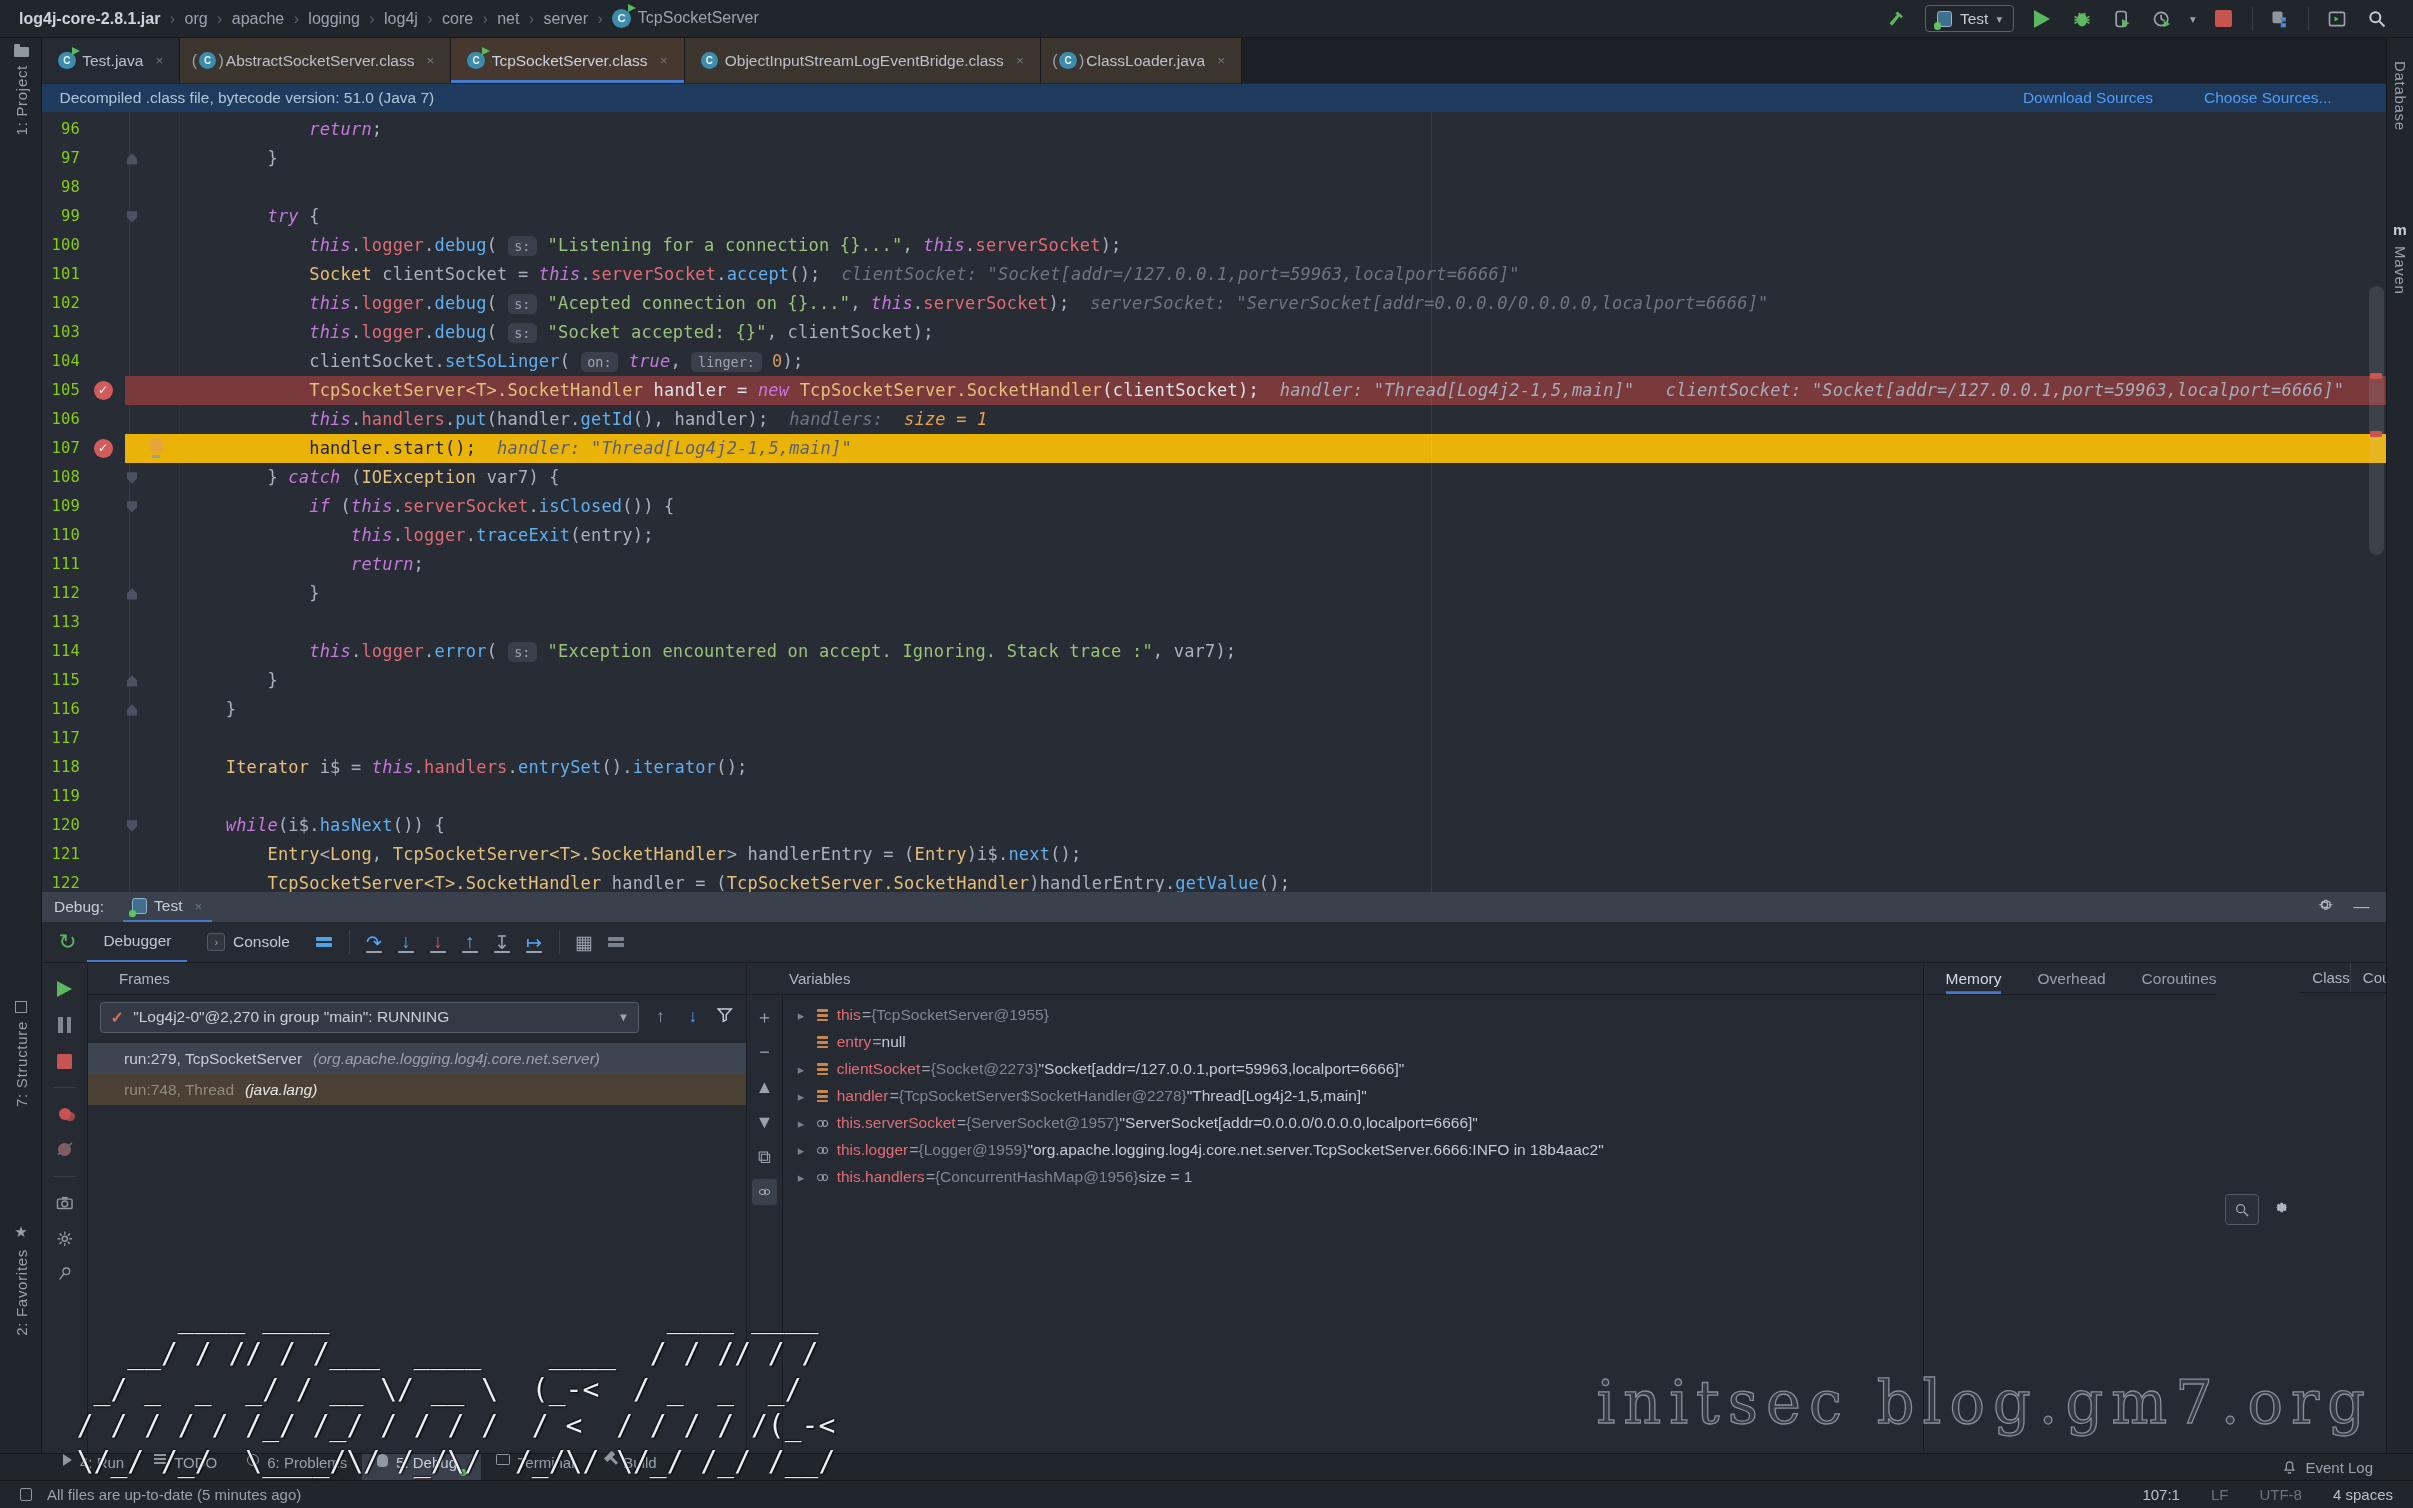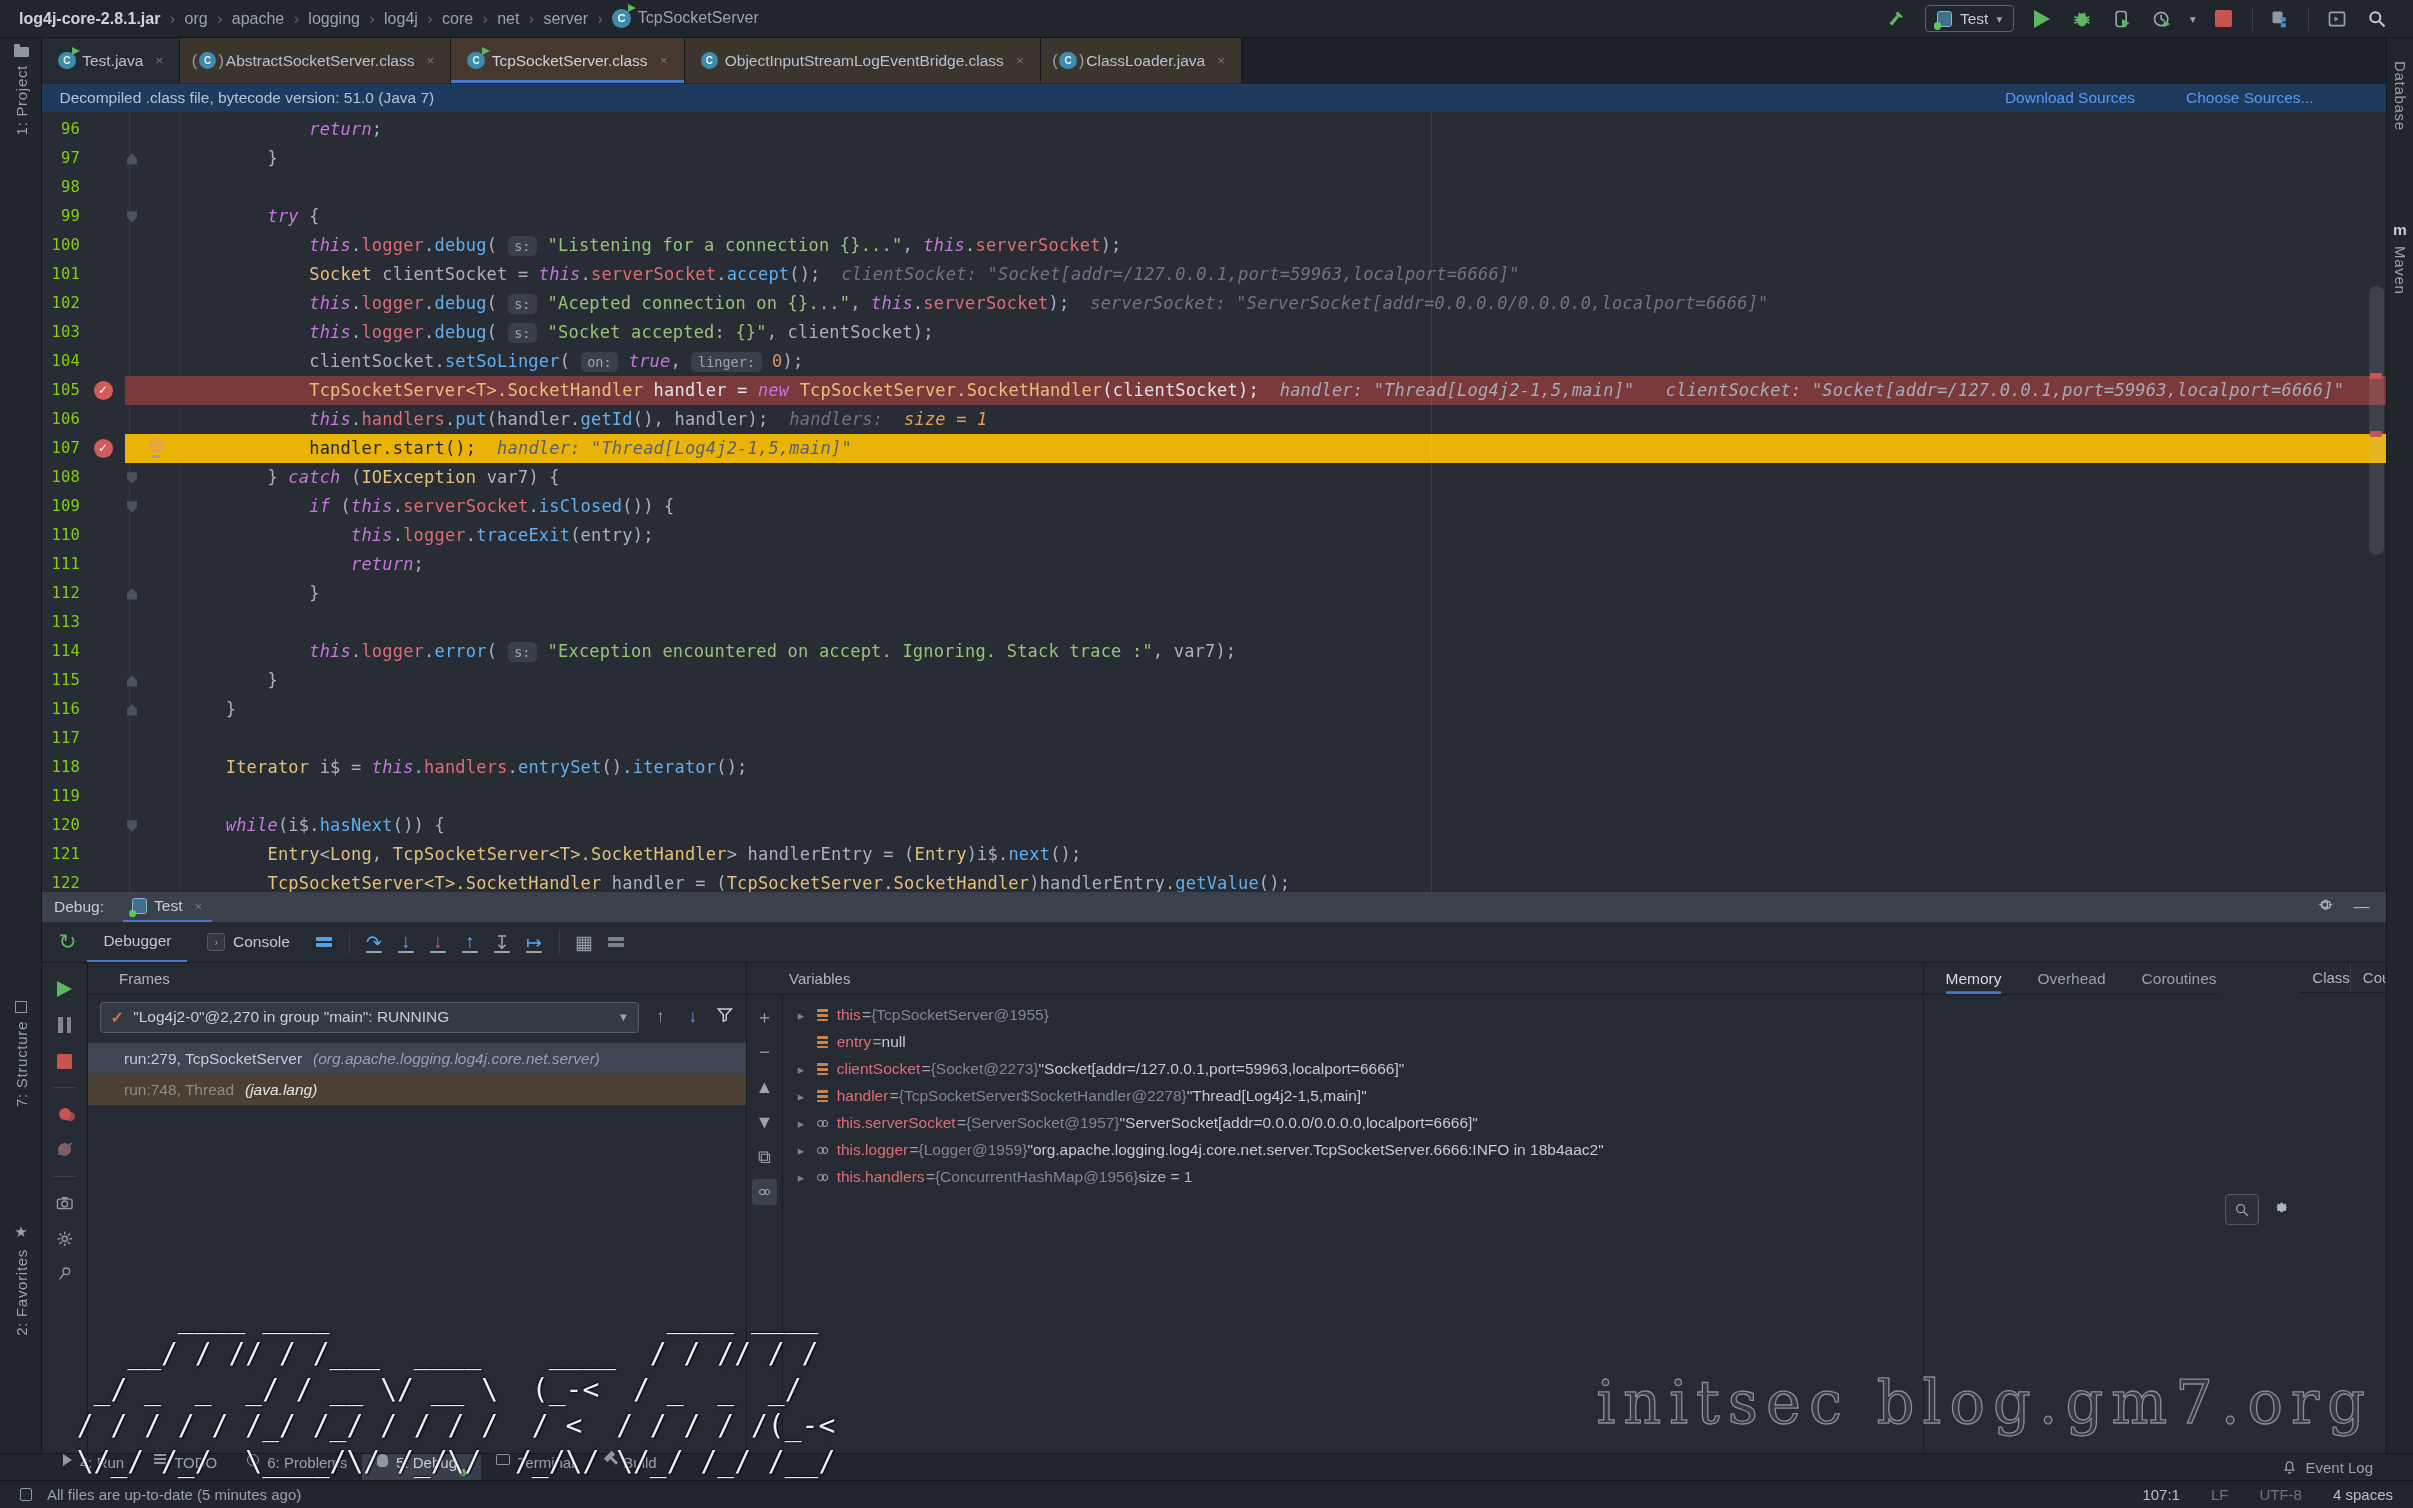--- a/index.html
+++ b/index.html
@@ -44,21 +44,21 @@
 .tab.src{background:#262B33}
 .tab.lib{background:#3B352D}
 .tab.active{background:#46382E;color:#CBD3DF}
 .tab.active::after{content:'';position:absolute;left:0;right:0;bottom:0;height:3.4px;background:#4779C9}
 .tab .cicon{width:17.5px;height:17.5px;line-height:17.5px;font-size:10px}
 .paren{color:#99A1AE;font-size:16px;margin:0 -4.7px}
 .tclose{color:#6E7682;font-size:13.5px;margin-left:5.4px}
 
 
 #notifbar{position:absolute;left:42px;top:84px;width:2345px;height:28px;background:#1E3B5E;display:flex;align-items:center;padding:0 17.5px;font-size:15.5px;color:#B4C3D6;z-index:3}
-#notif-actions{margin-left:auto;display:flex;gap:51px;margin-right:56px}
+#notif-actions{margin-left:auto;display:flex;gap:51px;margin-right:38px}
 .notif-link{color:#539BF5}
 
 
 #editor{position:absolute;left:42px;top:112px;width:2345px;height:780px;background:#282C35;overflow:hidden}
 #fold-line{position:absolute;left:87px;top:0;bottom:0;width:0.7px;background:#353B46}
 #gutter-line{position:absolute;left:137px;top:0;bottom:0;width:0.7px;background:#30353F}
 #margin-guide{position:absolute;left:1389px;top:0;bottom:0;width:0.7px;background:rgba(255,255,255,0.08);z-index:2}
 #code-lines{position:absolute;left:0;top:3.4px;right:0;font-family:"DejaVu Sans Mono",monospace;font-size:17px;letter-spacing:0.2px}
 .line{display:flex;height:29px;line-height:29px;white-space:pre}
 .ln{flex:none;width:38px;text-align:right;color:#84cc16;font-size:15.5px;font-family:"DejaVu Sans Mono",monospace}

